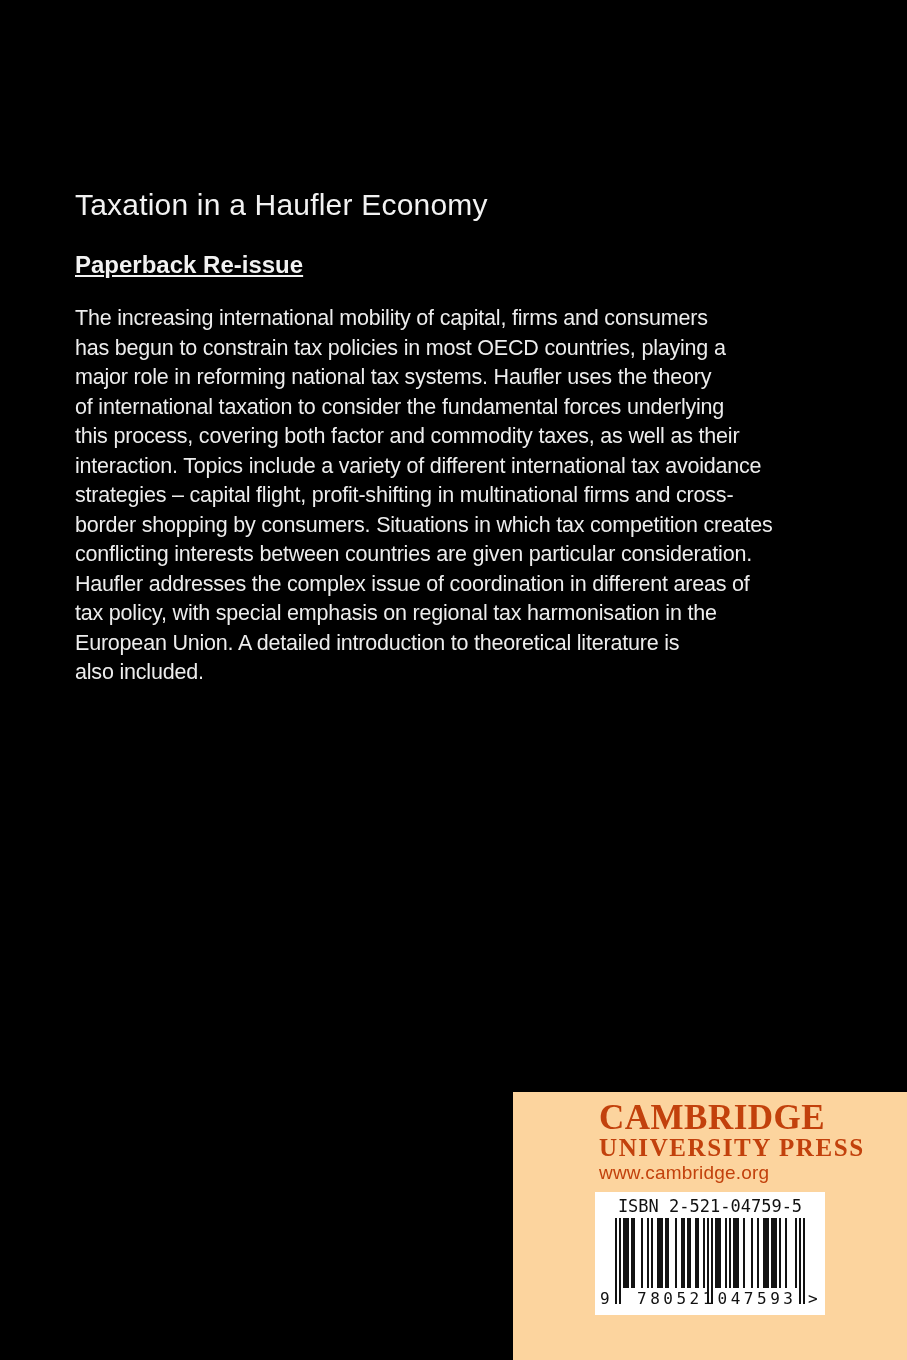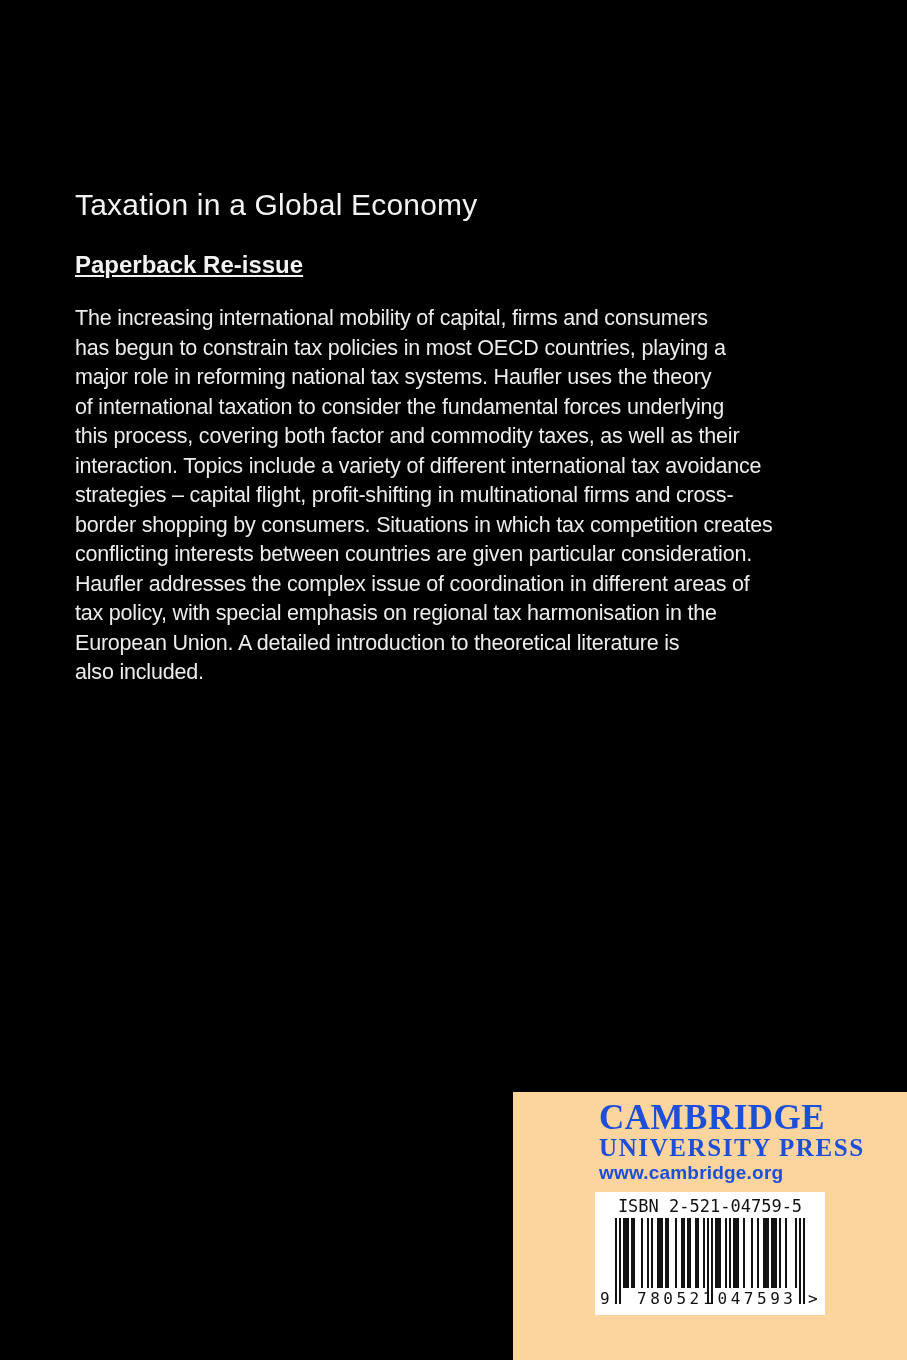--- a/index.html
+++ b/index.html
@@ -52,39 +52,39 @@
     left: 513px;
     top: 1092px;
     width: 394px;
     height: 268px;
     background: #fcd49e;
   }
   .publisher-logo {
     position: absolute;
     left: 86px;
     top: 8px;
-    color: #1d4ed8;
+    color: #c2410c;
   }
   .publisher-name-1 {
     font-family: "Liberation Serif", serif;
     font-weight: bold;
     font-size: 35px;
     line-height: 36px;
     letter-spacing: 0.5px;
   }
   .publisher-name-2 {
     font-family: "Liberation Serif", serif;
     font-weight: bold;
     font-size: 25px;
     line-height: 24px;
     letter-spacing: 1.6px;
   }
   .publisher-website {
     font-family: "Liberation Sans", sans-serif;
-    font-weight: bold;
+    font-weight: normal;
     font-size: 19px;
     line-height: 22px;
     margin-top: 2px;
     letter-spacing: 0.2px;
   }
   .barcode-label {
     position: absolute;
     left: 82px;
     top: 100px;
     width: 230px;
@@ -130,21 +130,21 @@
   .bd-left  { left: -15px; }
   .bd-g1    { left: 22px;  width: 84px; text-align: left; letter-spacing: 3.5px; }
   .bd-g2    { left: 100px; width: 84px; text-align: center; letter-spacing: 3.5px; }
   .bd-arrow { left: 193px; }
 </style>
 </head>
 <body>
 
 <div class="cover">
 
-  <h1 class="book-title">Taxation in a Global Economy</h1>
+  <h1 class="book-title">Taxation in a Haufler Economy</h1>
 
   <h2 class="edition-label">Paperback Re-issue</h2>
 
   <p class="book-description">The increasing international mobility of capital, firms and consumers
 has begun to constrain tax policies in most OECD countries, playing a
 major role in reforming national tax systems. Haufler uses the theory
 of international taxation to consider the fundamental forces underlying
 this process, covering both factor and commodity taxes, as well as their
 interaction. Topics include a variety of different international tax avoidance
 strategies – capital flight, profit-shifting in multinational firms and cross-

